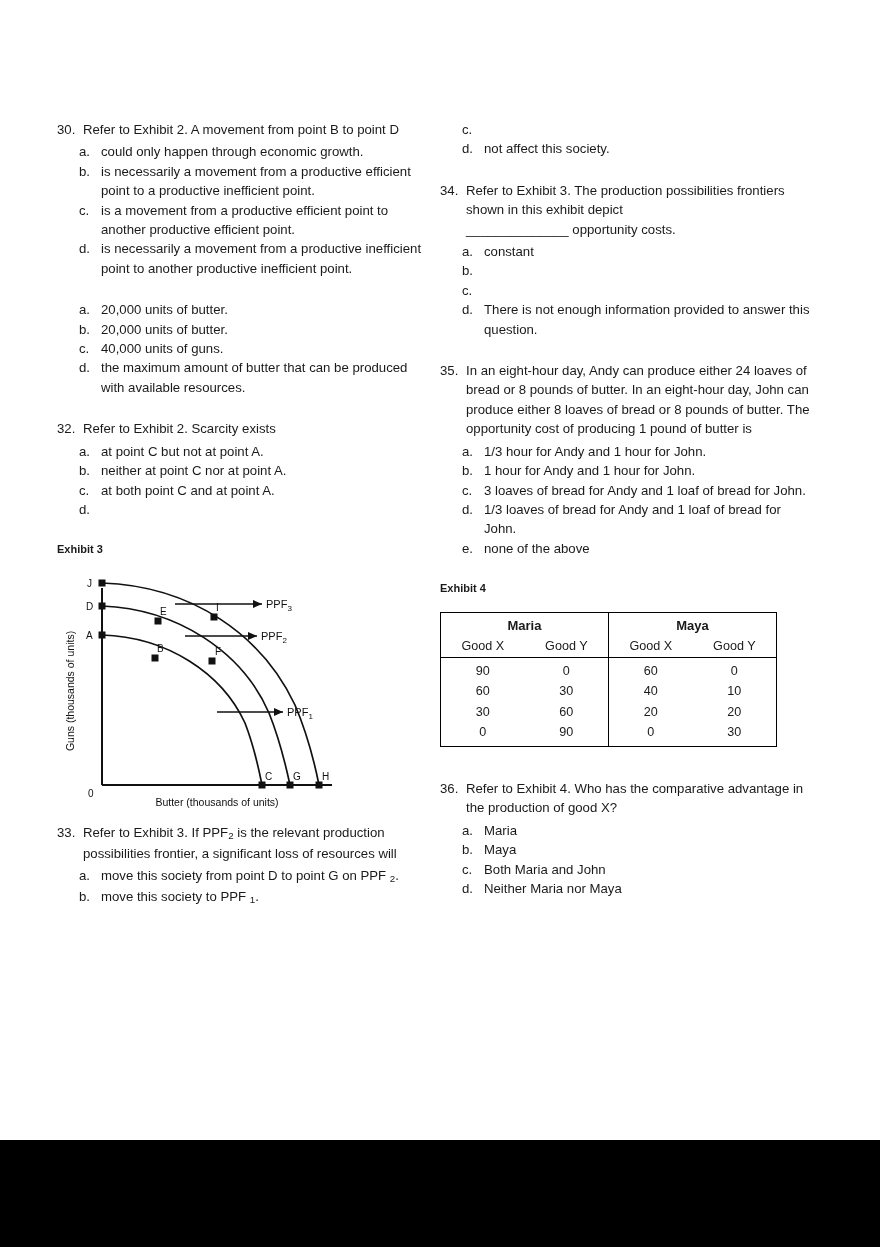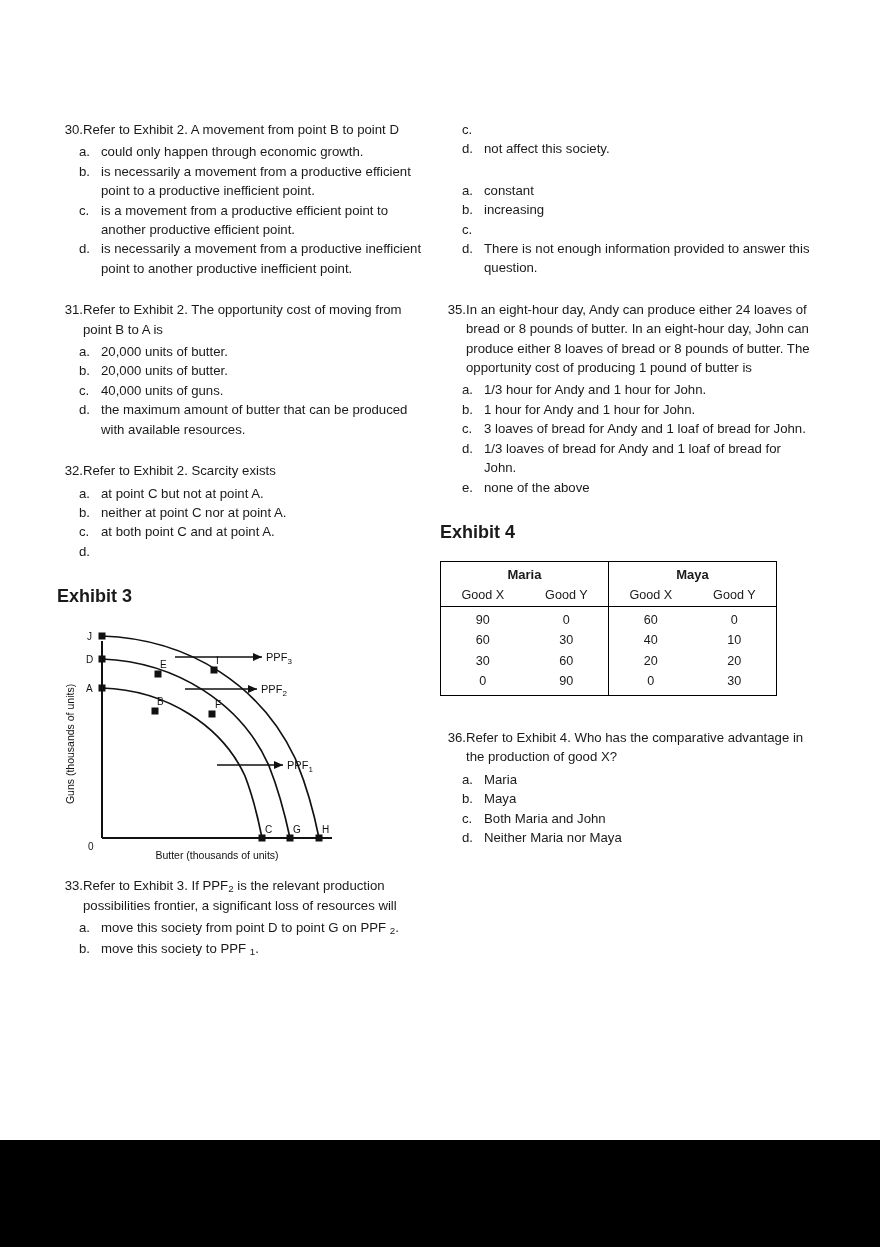--- a/index.html
+++ b/index.html
@@ -34,21 +34,21 @@
   .col-right { left: 440px; width: 372px; }
 
   
   .q {
     display: flex;
     margin-bottom: 3px;
   }
   .q-num {
     width: 26px;
     flex: 0 0 26px;
-    text-align: right;
+    text-align: left;
   }
   .q-text {
     flex: 1 1 auto;
   }
   .opts {
     margin: 0;
     padding: 0;
     list-style: none;
   }
   .opt {
@@ -62,21 +62,21 @@
   }
   .opt-text { flex: 1 1 auto; }
 
   .gap-sm { height: 10px; }
   .gap-lg { height: 22px; }
 
   sub { font-size: 0.74em; vertical-align: -0.22em; }
 
   .exhibit-title {
     font-weight: bold;
-    font-size: 18px;
+    font-size: 11px;
     margin-bottom: 16px;
   }
 
   
   .tbl-wrap { margin-top: 12px; }
   table.ex4 {
     border-collapse: collapse;
     width: 337px;
     font-size: 12.6px;
     border: 1.6px solid #000;
@@ -133,24 +133,20 @@
         <li class="opt">
           <span class="opt-letter">d.</span>
           <span class="opt-text">is necessarily a movement from a productive inefficient point to another productive inefficient point.</span>
         </li>
       </ul>
     </div>
 
     <div class="gap-lg"></div>
 
     <div>
-      <div class="q">
-        <span class="q-num">31.</span>
-        <span class="q-text">Refer to Exhibit 2. The opportunity cost of moving from point B to A is</span>
-      </div>
       <ul class="opts">
         <li class="opt">
           <span class="opt-letter">a.</span>
           <span class="opt-text">20,000 units of butter.</span>
         </li>
         <li class="opt">
           <span class="opt-letter">b.</span>
           <span class="opt-text">20,000 units of butter.</span>
         </li>
         <li class="opt">
@@ -287,28 +283,34 @@
       </li>
       <li class="opt">
         <span class="opt-letter">d.</span>
         <span class="opt-text">not affect this society.</span>
       </li>
     </ul>
 
     <div class="gap-lg"></div>
 
     <div>
+      <div class="q">
+        <span class="q-num">34.</span>
+        <span class="q-text">
+          <span>Refer to Exhibit 3.  The production possibilities frontiers shown in this exhibit depict</span><br>
+          <span>______________ opportunity costs.</span>
+        </span>
+      </div>
       <ul class="opts">
         <li class="opt">
           <span class="opt-letter">a.</span>
           <span class="opt-text">constant</span>
         </li>
         <li class="opt">
           <span class="opt-letter">b.</span>
-          <span class="opt-text">increasing</span>
         </li>
         <li class="opt">
           <span class="opt-letter">c.</span>
         </li>
         <li class="opt">
           <span class="opt-letter">d.</span>
           <span class="opt-text">There is not enough information provided to answer this question.</span>
         </li>
       </ul>
     </div>

